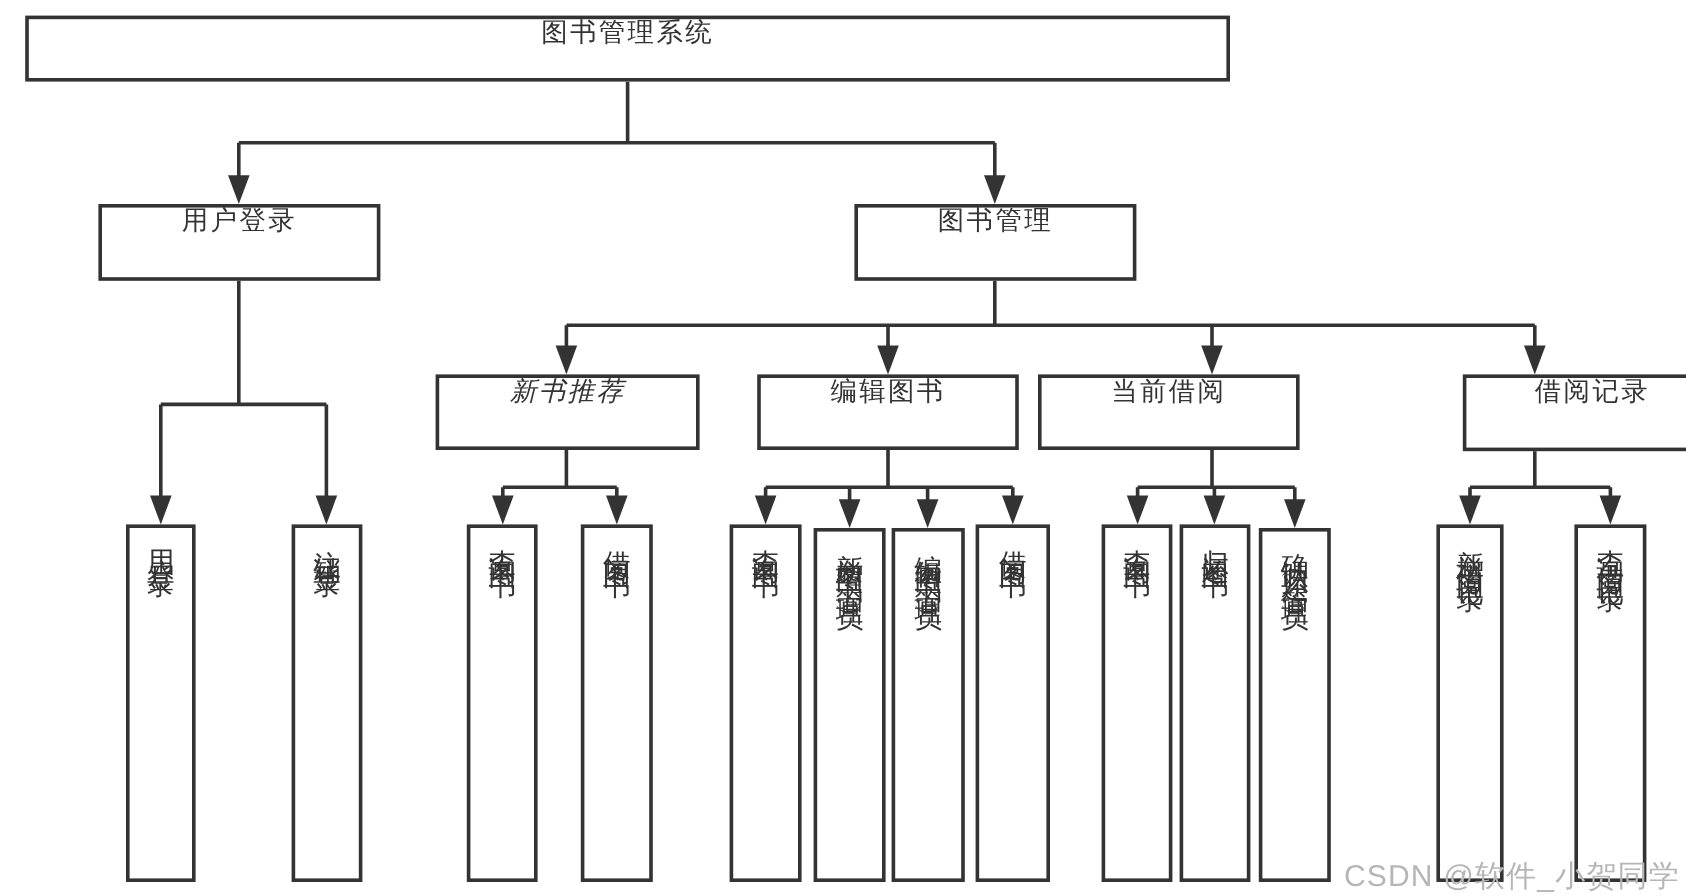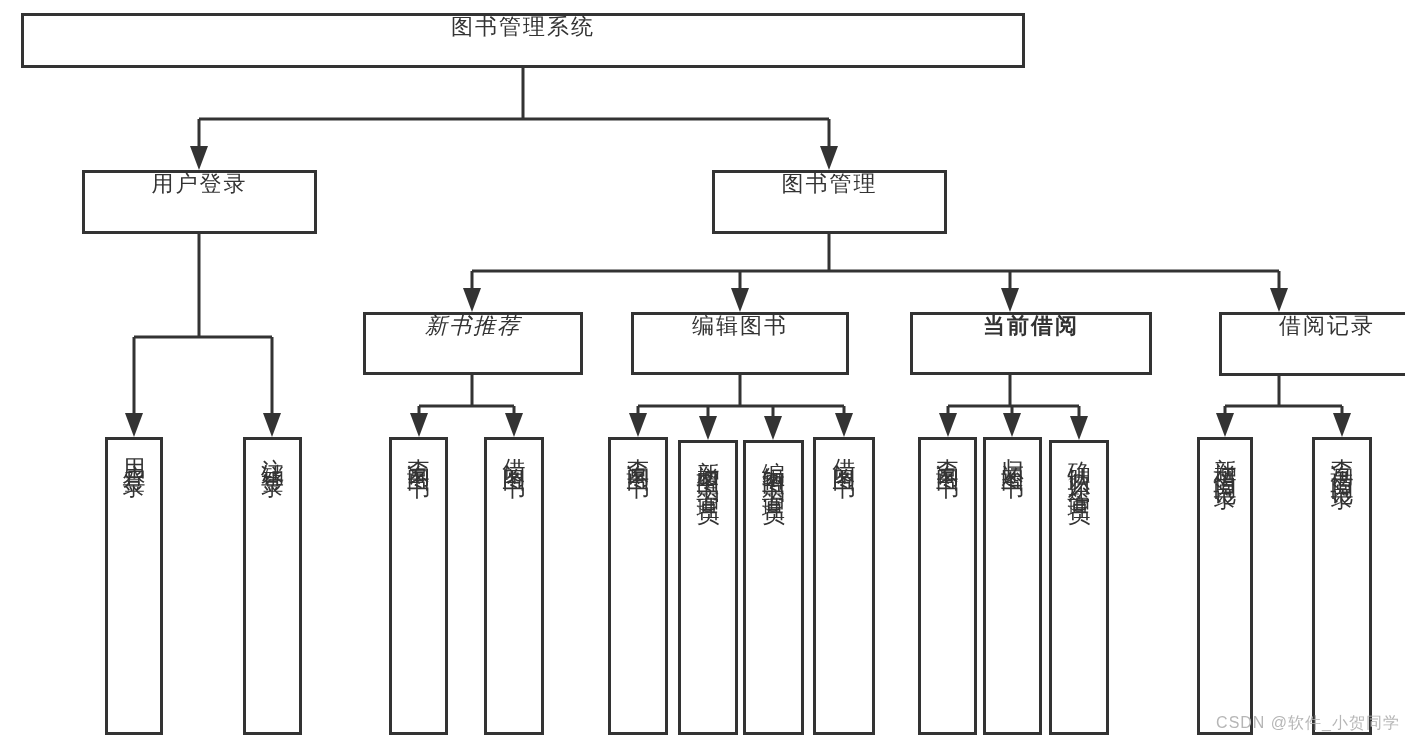--- a/index.html
+++ b/index.html
@@ -15,21 +15,21 @@
   }
   .node .lbl {
     color:#333333; font-size:22px; letter-spacing:2px; line-height:1; white-space:nowrap;
   }
   .vnode .lbl {
     writing-mode:vertical-rl; text-orientation:mixed;
     font-size:23px; letter-spacing:6px; line-height:1;
   }
   #watermark {
     position:absolute; right:5px; top:713px; z-index:5;
-    color:#b6b6b6; font-size:16px; letter-spacing:1px; pointer-events:none;
+    color:#b6b6b6; font-size:25px; letter-spacing:1px; pointer-events:none;
   }
 </style>
 </head>
 <body>
 
 <div id="stage">
 
   <svg id="wires" width="1405" height="747" viewBox="0 0 1405 747" xmlns="http://www.w3.org/2000/svg">
     <g stroke="#333333" stroke-width="3" fill="none">
 
@@ -87,21 +87,21 @@
   <div class="node" style="left:712px; top:170px; width:235px; height:64px;">
     <span class="lbl">图书管理</span>
   </div>
 
   <div class="node" style="left:363px; top:312px; width:220px; height:63px;font-style:italic;">
     <span class="lbl">新书推荐</span>
   </div>
   <div class="node" style="left:631px; top:312px; width:218px; height:63px;">
     <span class="lbl">编辑图书</span>
   </div>
-  <div class="node" style="left:910px; top:312px; width:242px; height:63px;font-weight:bold;">
+  <div class="node" style="left:865px; top:312px; width:218px; height:63px;">
     <span class="lbl">当前借阅</span>
   </div>
   <div class="node" style="left:1171px; top:312px; width:216px; height:64px;margin-left:48px;">
     <span class="lbl">借阅记录</span>
   </div>
 
   <div class="node vnode" style="left:105px; top:437px; width:58px; height:298px;">
     <span class="lbl">用户登录</span>
   </div>
   <div class="node vnode" style="left:243px; top:437px; width:59px; height:298px;">

